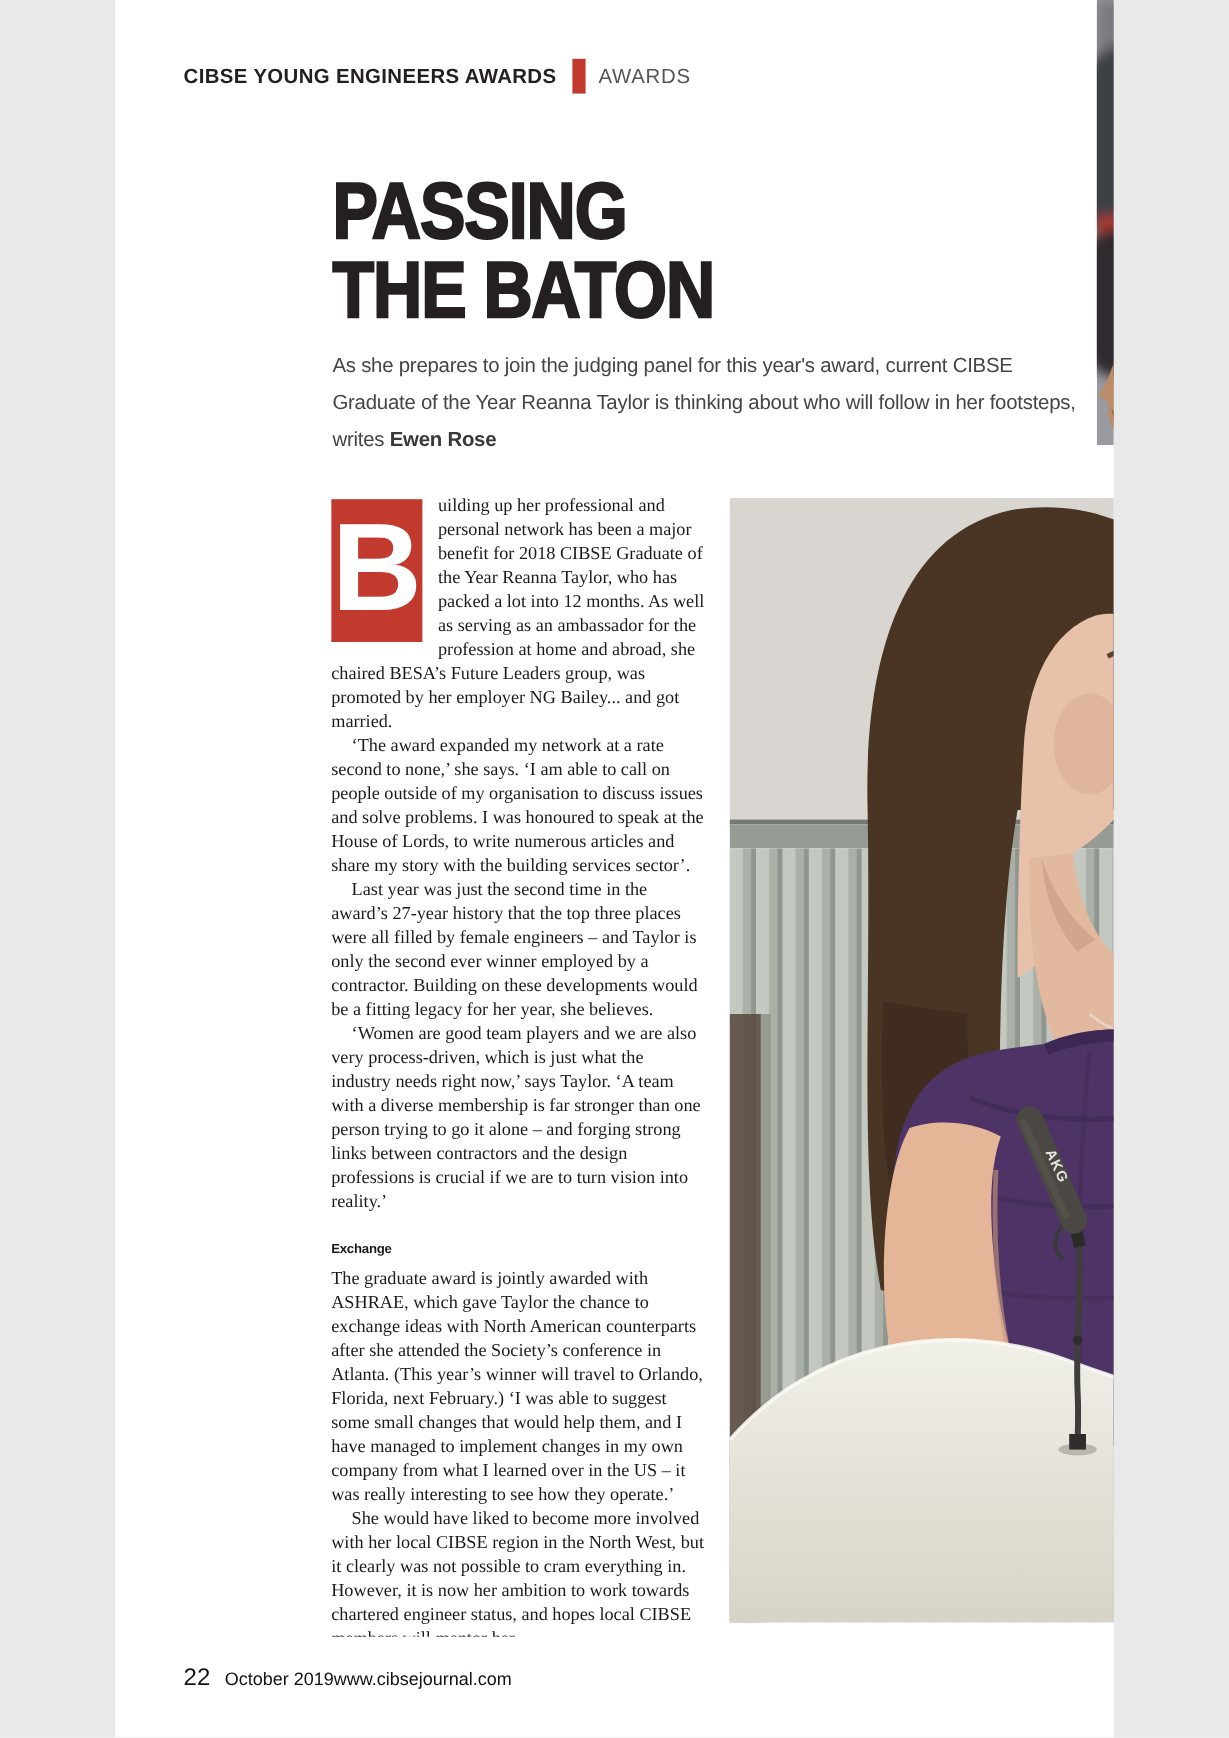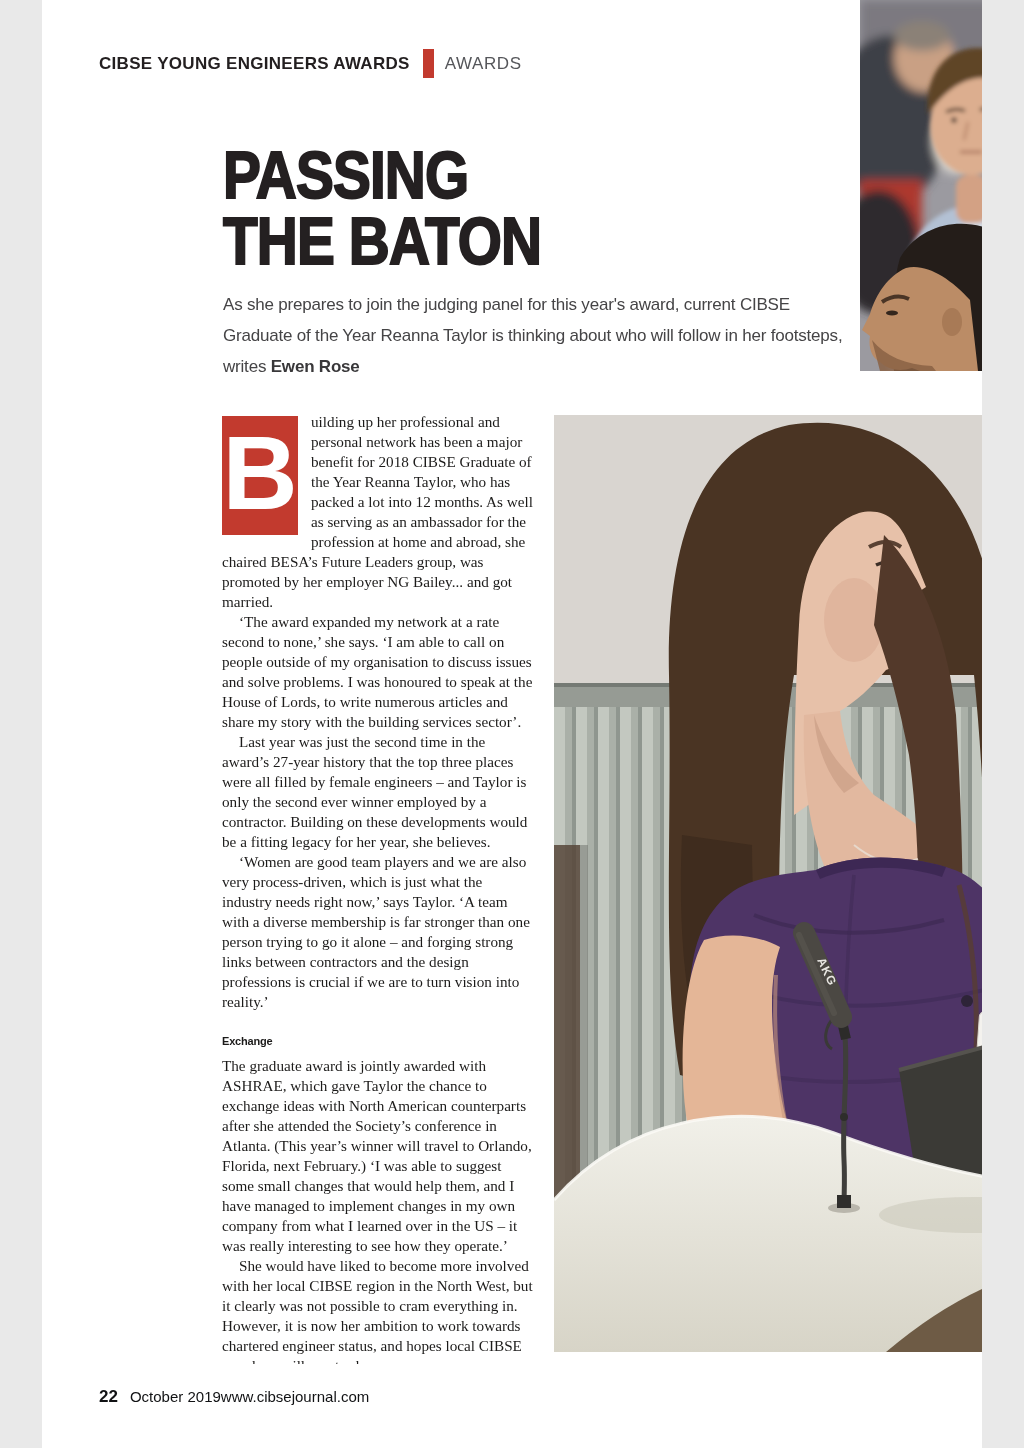--- a/index.html
+++ b/index.html
@@ -1,18 +1,18 @@
 <!DOCTYPE html>
 <html><head>
 <meta charset="utf-8">
 <style>
   html,body { margin:0; padding:0; background:#e9e9e9; }
   .page {
     position: relative;
-    width: 940px; height: 1448px;
+    width: 832px; height: 1448px;
     margin: 0 auto;
     background: #ffffff;
     font-family: "Liberation Sans", sans-serif;
     overflow: hidden;
   }
 
   
   .header { position:absolute; left:57px; top:49px; display:flex; align-items:center; }
   .kicker { font-weight:bold; font-size:17px; color:#231f20; letter-spacing:.3px; }
   .kicker-bar { width:11px; height:29px; background:#c23a2e; margin:0 11px 0 13px; }
@@ -37,21 +37,21 @@
   .subhead { font-family:"Liberation Sans", sans-serif; font-weight:bold; font-size:11px;
              margin:19px 0 5px; color:#1b1a19; letter-spacing:-.2px; }
 
   
   .photo-main { position:absolute; left:512px; top:415px; width:512px; height:937px; }
   .photo-audience { position:absolute; left:818px; top:0; width:206px; height:371px; }
   .photo-main svg, .photo-audience svg { display:block; width:100%; height:100%; }
 
   
   .footer { position:absolute; left:57px; top:1387px; font-size:15px; color:#111214; }
-  .footer .pagenum { font-weight:bold; font-size:17px; margin-right:12px; }
+  .footer .pagenum { font-weight:normal; font-size:20px; margin-right:12px; }
   .footer .url { }
 </style>
 </head>
 <body>
 
 <div class="page">
 
   <div class="header">
     <span class="kicker">CIBSE YOUNG ENGINEERS AWARDS</span>
     <span class="kicker-bar"></span>

